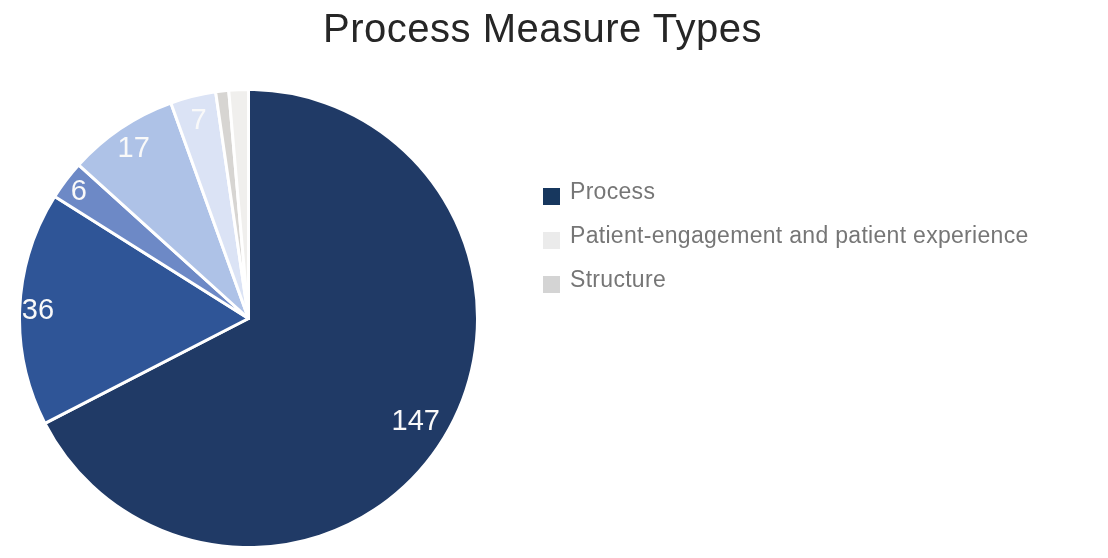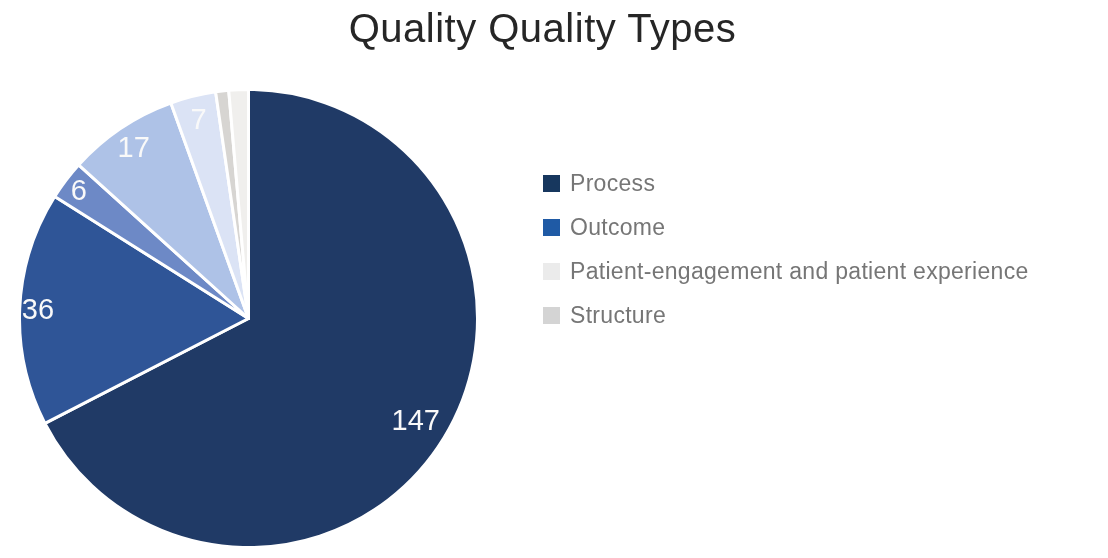--- a/index.html
+++ b/index.html
@@ -36,42 +36,42 @@
     font-size: 29px;
     fill: #f9f9f9;
   }
   .legend {
     position: absolute;
     left: 543px;
     top: 161px;
   }
   .legend-item {
     display: flex;
-    align-items: center;
+    align-items: flex-end;
     height: 44px;
   }
   .legend-swatch {
     width: 17px;
     height: 17px;
     flex: 0 0 17px;
     margin-right: 10px;
   }
   .legend-label {
     font-size: 23px;
     color: #767676;
     letter-spacing: 0.3px;
     white-space: nowrap;
   }
 </style>
 </head>
 <body>
 
 <div class="canvas">
 
-  <div class="chart-title">Quality Quality Types</div>
+  <div class="chart-title">Process Measure Types</div>
 
   <svg class="pie-svg" width="1108" height="558" viewBox="0 0 1108 558">
       <path d="M 248.5 318.5 L 248.50 89.50 A 229 229 0 1 1 44.91 423.34 Z" fill="#203A66" stroke="#FFFFFF" stroke-width="3" stroke-linejoin="round"></path>
       <text x="415.7" y="420.4" text-anchor="middle" dominant-baseline="central">147</text>
       <path d="M 248.5 318.5 L 44.91 423.34 A 229 229 0 0 1 54.73 196.47 Z" fill="#2F5597" stroke="#FFFFFF" stroke-width="3" stroke-linejoin="round"></path>
       <text x="38.0" y="309.4" text-anchor="middle" dominant-baseline="central">36</text>
       <path d="M 248.5 318.5 L 54.73 196.47 A 229 229 0 0 1 78.61 164.94 Z" fill="#6D89C6" stroke="#FFFFFF" stroke-width="3" stroke-linejoin="round"></path>
       <text x="78.8" y="189.9" text-anchor="middle" dominant-baseline="central">6</text>
       <path d="M 248.5 318.5 L 78.61 164.94 A 229 229 0 0 1 170.87 103.06 Z" fill="#AEC2E7" stroke="#FFFFFF" stroke-width="3" stroke-linejoin="round"></path>
       <text x="133.7" y="147.3" text-anchor="middle" dominant-baseline="central">17</text>
@@ -80,24 +80,20 @@
       <path d="M 248.5 318.5 L 215.61 91.87 A 229 229 0 0 1 228.72 90.36 Z" fill="#D7D5D2" stroke="#FFFFFF" stroke-width="3" stroke-linejoin="round"></path>
       <path d="M 248.5 318.5 L 228.72 90.36 A 229 229 0 0 1 248.50 89.50 Z" fill="#F0EFED" stroke="#FFFFFF" stroke-width="3" stroke-linejoin="round"></path>
     </svg>
 
   <div class="legend">
       <div class="legend-item">
         <span class="legend-swatch" style="background: rgb(23, 55, 94);"></span>
         <span class="legend-label">Process</span>
       </div>
       <div class="legend-item">
-        <span class="legend-swatch" style="background: rgb(31, 90, 165);"></span>
-        <span class="legend-label">Outcome</span>
-      </div>
-      <div class="legend-item">
         <span class="legend-swatch" style="background: rgb(235, 235, 235);"></span>
         <span class="legend-label">Patient-engagement and patient experience</span>
       </div>
       <div class="legend-item">
         <span class="legend-swatch" style="background: rgb(212, 212, 212);"></span>
         <span class="legend-label">Structure</span>
       </div>
     </div>
 
 </div>

